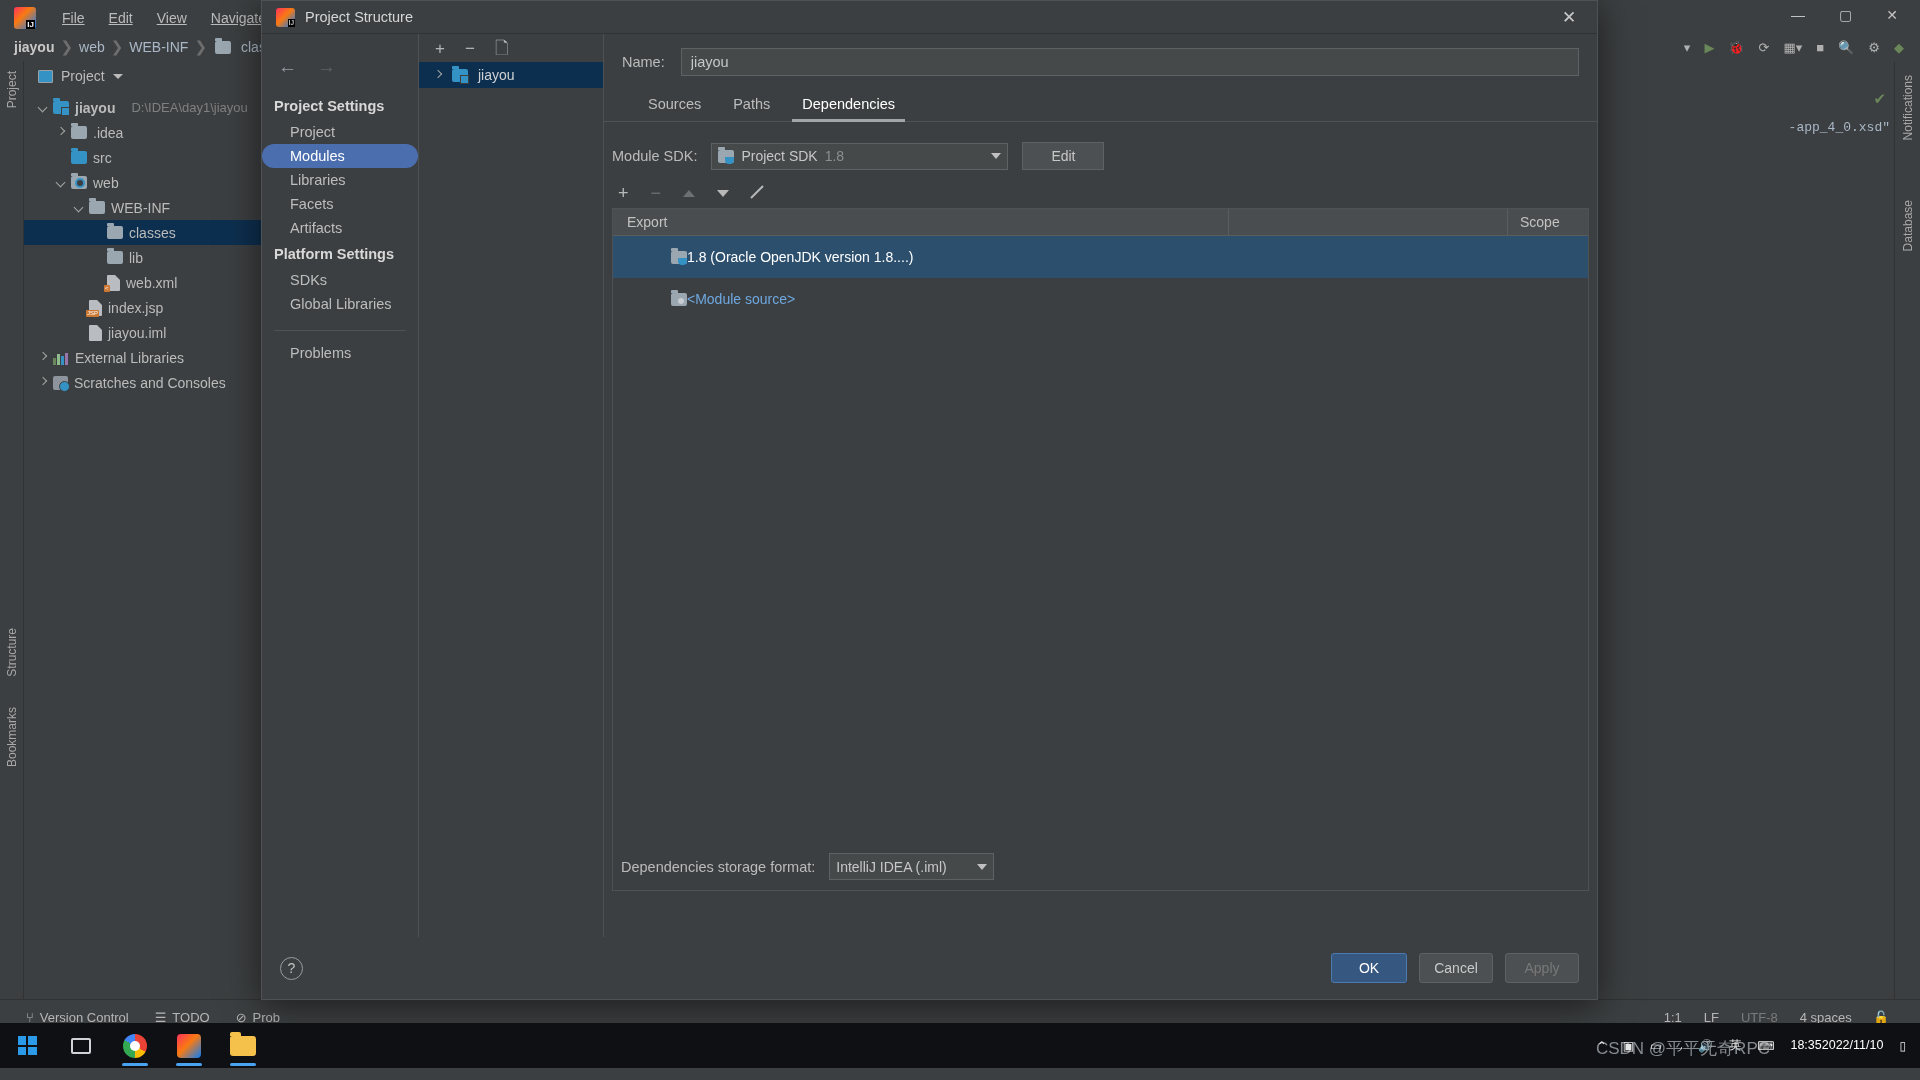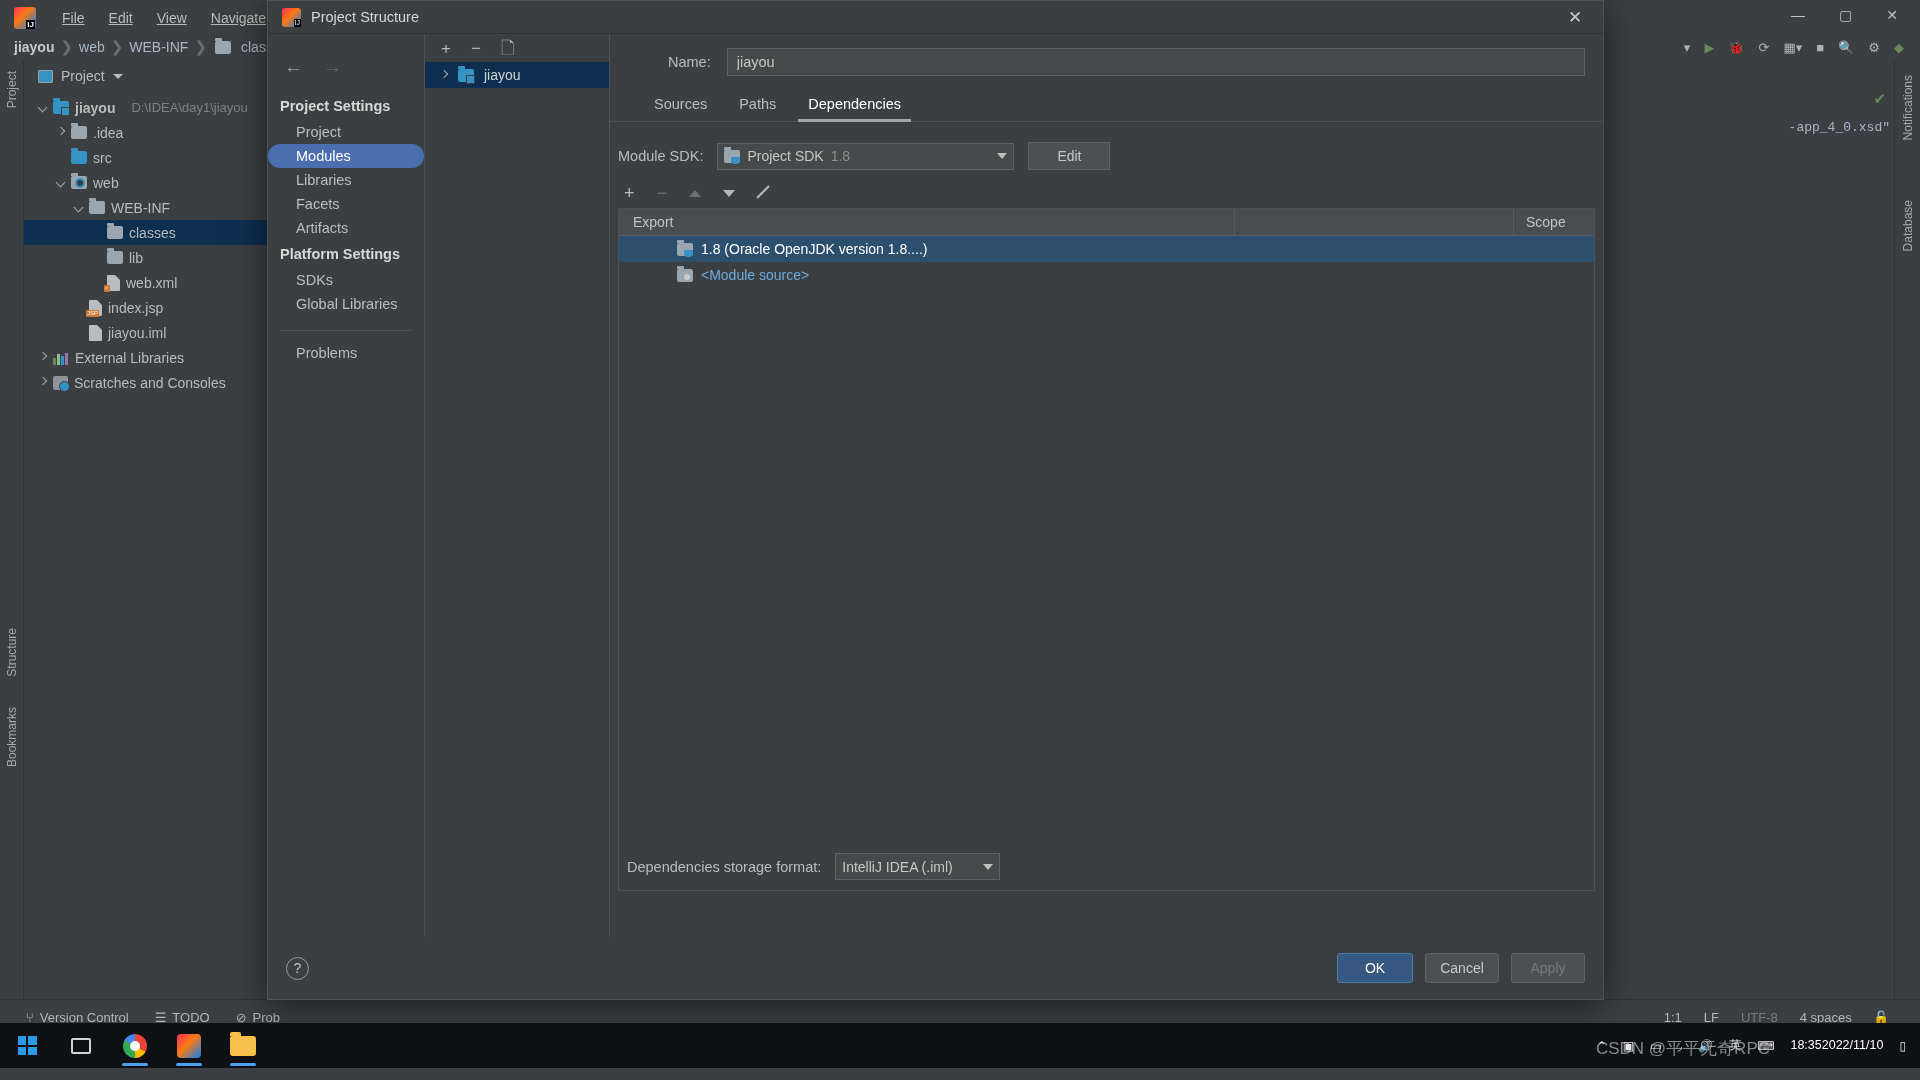--- a/index.html
+++ b/index.html
@@ -122,21 +122,21 @@
   .tb-ij{width:24px;height:24px;border-radius:4px;background:linear-gradient(135deg,#fe315d,#f97a12 45%,#087cfa);}
   .tb-folder{width:26px;height:20px;background:#f5c14b;border-radius:2px 3px 3px 3px;position:relative;}
   .tb-folder:before{content:"";position:absolute;left:0;top:-4px;width:11px;height:4px;background:#f5c14b;border-radius:2px 2px 0 0;}
   .tb-underline{position:absolute;bottom:2px;left:50%;transform:translateX(-50%);width:26px;height:3px;background:#4aa3f0;border-radius:2px;}
   .tray{position:absolute;right:0;display:flex;align-items:center;gap:16px;padding-right:14px;color:#e6e6e6;font-size:12px;}
   .clock{display:flex;align-items:flex-end;line-height:15px;font-size:12.5px;color:#ffffff;}
   .watermark{position:absolute;right:150px;bottom:8px;color:#9aa0a6;font-size:17px;opacity:.85;}
 
   
   .dialog{
-    position:absolute; left:267px; top:0; width:1337px; height:1000px;
+    position:absolute; left:261px; top:0; width:1337px; height:1000px;
     background:#3c3f41; border:1px solid #4f5254;
     box-shadow:0 6px 34px rgba(0,0,0,.55);
   }
   .dlg-title{
     height:33px; background:#3c3f41; display:flex; align-items:center;
     padding-left:14px; gap:10px; font-size:14.5px; color:#d6d6d6;
     border-bottom:1px solid #2f3133;
   }
   .dlg-ij{width:19px;height:19px;border-radius:3px;background:linear-gradient(135deg,#fe315d,#f97a12 45%,#087cfa);position:relative;}
   .dlg-ij:after{content:"IJ";position:absolute;right:0;bottom:0;font-size:7px;color:#fff;background:#000;line-height:8px;padding:0 1px;}
@@ -157,21 +157,21 @@
   .navarrow{font-size:19px;color:#9aa0a6;}
   .navarrow.dim{color:#5f6366;}
 
   .mod-col{width:185px;background:#3c3f41;border-right:1px solid #4f5254;}
   .mod-tools{height:28px;display:flex;align-items:center;gap:20px;padding-left:16px;}
   .mt{color:#b5b5b5;font-size:17px;line-height:17px;}
   .mod-item{height:26px;display:flex;align-items:center;gap:4px;padding-left:14px;font-size:14px;color:#cfd2d5;background:#0d2f4f;}
 
   .det-col{flex:1;background:#3c3f41;position:relative;}
   .namerow{display:flex;align-items:center;gap:16px;padding:14px 18px 0 18px;}
-  .namelbl{font-size:14.5px;color:#bbbbbb;margin-left:40px;}
+  .namelbl{font-size:14.5px;color:#bbbbbb;}
   .nameinput{
     flex:1;height:28px;background:#45494a;border:1px solid #5e6264;
     color:#c7c7c7;font-size:14.5px;padding:0 9px;font-family:"Liberation Sans",sans-serif;
   }
   .tabs{display:flex;gap:0;padding:14px 18px 0 28px;border-bottom:1px solid #4f5254;}
   .tab{font-size:14.5px;color:#bdbdbd;padding:6px 16px 9px 16px;position:relative;}
   .tab.active{color:#ffffff;}
   .tab.active:after{content:"";position:absolute;left:6px;right:6px;bottom:-1px;height:3px;background:#a2a6a9;}
 
   .sdkrow{display:flex;align-items:center;gap:14px;padding:20px 18px 0 8px;}
@@ -200,21 +200,21 @@
   .pencil:after{content:"";position:absolute;left:0;top:11px;width:17px;height:2px;background:#b9b9b9;transform:rotate(-45deg);transform-origin:left;}
 
   .deptable{
     margin:0 8px 0 8px; border:1px solid #4f5254; background:#3c3f41;
     height:calc(100% - 220px); position:relative;
   }
   .thead{height:27px;display:flex;background:#4a4d4f;border-bottom:1px solid #5a5d5f;font-size:14px;color:#c2c2c2;}
   .th-export{width:616px;display:flex;align-items:center;padding-left:14px;border-right:1px solid #5a5d5f;}
   .th-mid{flex:1;border-right:1px solid #5a5d5f;}
   .th-scope{width:80px;display:flex;align-items:center;padding-left:12px;}
-  .drow{height:26px;display:flex;align-items:center;font-size:14px;color:#bbbbbb;padding-left:58px;gap:8px;}
+  .drow{height:42px;display:flex;align-items:center;font-size:14px;color:#bbbbbb;padding-left:58px;}
   .drow.sel{background:#2c4f6e;color:#ffffff;}
   .dfolder{width:16px;height:13px;background:#9aa7b0;border-radius:2px;position:relative;flex:none;}
   .dfolder:before{content:"";position:absolute;left:0;top:-3px;width:7px;height:3px;background:#9aa7b0;border-radius:1px 1px 0 0;}
   .dfolder:after{content:"";position:absolute;right:0;bottom:-1px;width:9px;height:7px;background:#3592c4;border-radius:0 0 4px 4px;}
   .dfolder.src:after{right:3px;bottom:2px;width:6px;height:6px;border-radius:50%;background:#c9ccd0;}
   .link{color:#6ea8e0;}
 
   .storerow{position:absolute;left:8px;bottom:10px;display:flex;align-items:center;gap:14px;}
   .storelbl{font-size:14.5px;color:#bbbbbb;}
 

